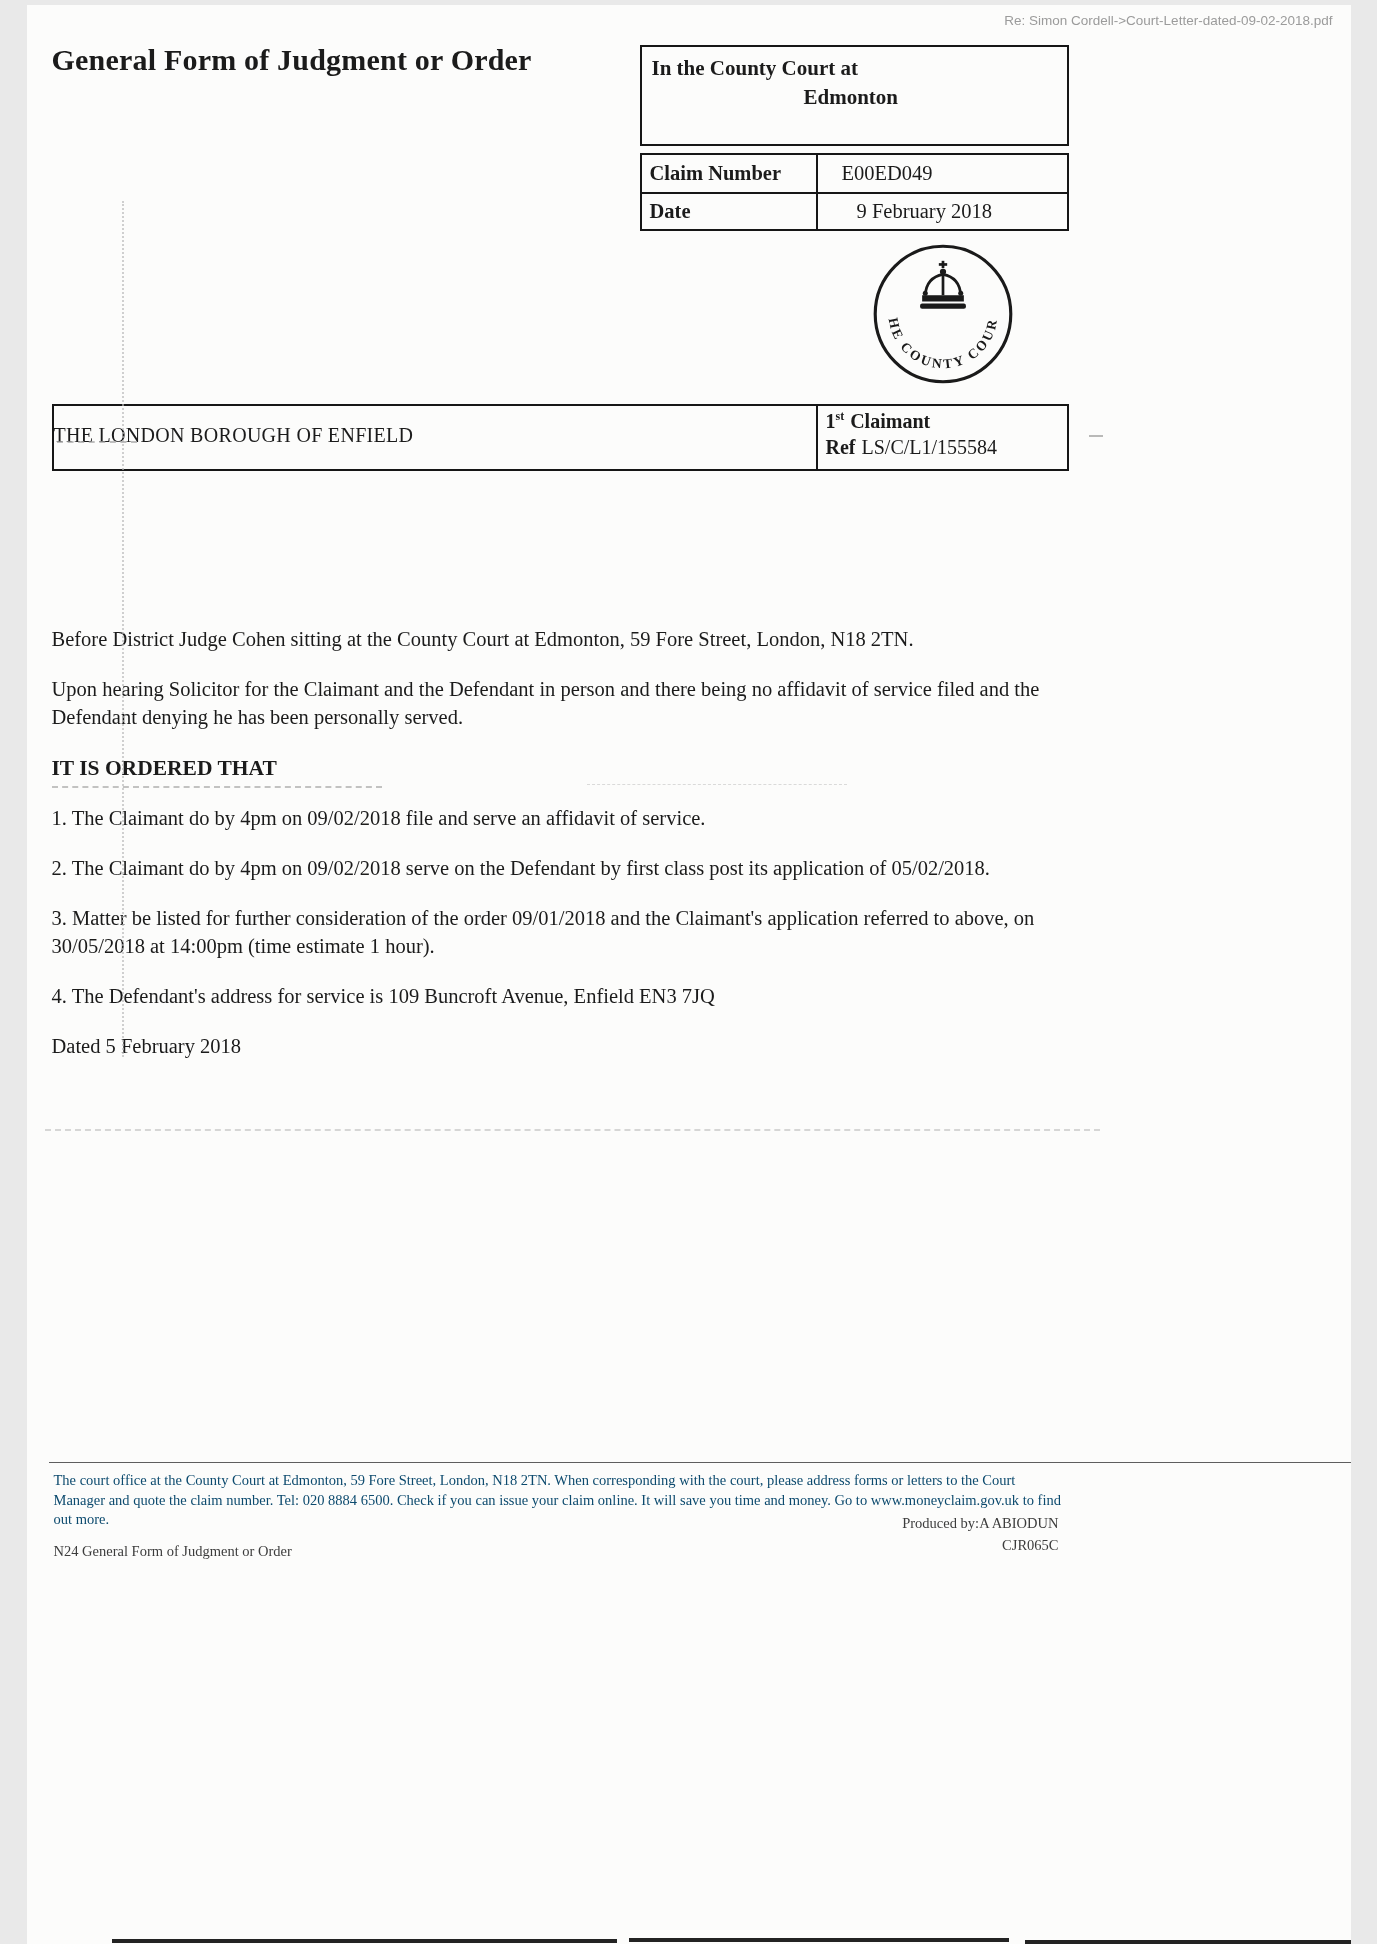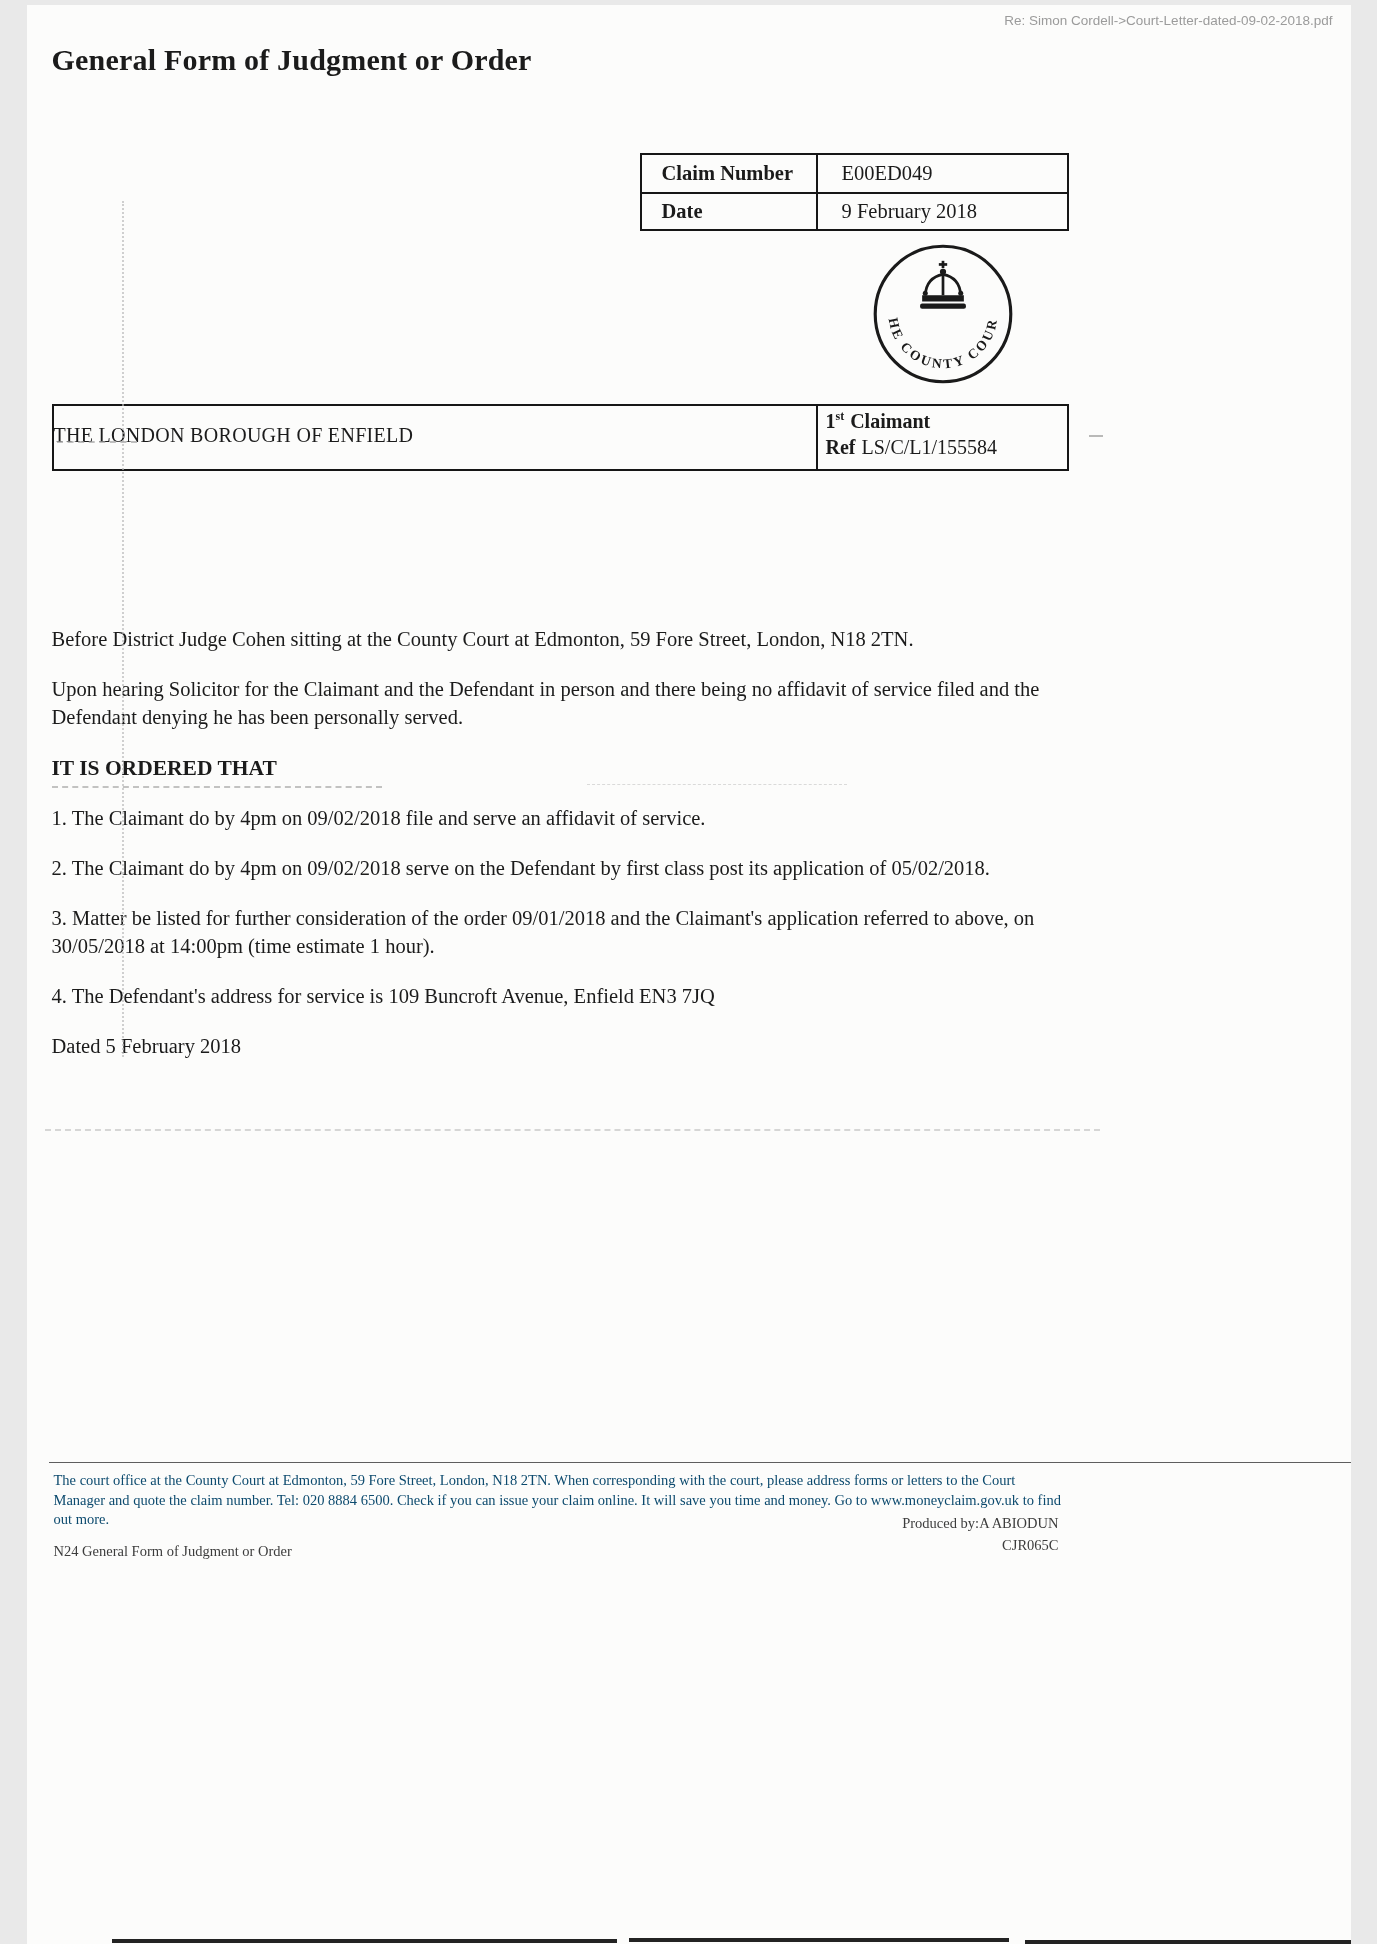--- a/index.html
+++ b/index.html
@@ -24,25 +24,25 @@
     position:absolute; left:613px; top:40px; width:429px; height:101px;
     border:2.5px solid #161616; padding:9px 10px;
     font-size:21px; font-weight:bold;
   }
   .court-name { margin-top:4px; padding-left:152px; }
   .claim-box {
     position:absolute; left:613px; top:148px; width:429px;
     border:2.5px solid #161616;
   }
   .claim-row { display:flex; height:37px; }
-  .claim-row + .claim-row { border-top:2.5px solid #161616; }
+  .claim-row + .claim-row { border-top:2.5px solid #161616;gap:15px; }
   .claim-label {
     width:176px; border-right:2.5px solid #161616;
     font-weight:bold; font-size:20.5px;
-    display:flex; align-items:center; padding:0 20px;
+    display:flex; align-items:center; padding:0 8px;
   }
   .claim-value {
     flex:1; font-size:20.5px;
     display:flex; align-items:center; padding:0 24px;
   }
   
   .seal { position:absolute; left:843px; top:236px; }
   .seal text { font-family:"Liberation Serif", serif; }
   
   .parties-table {
@@ -105,20 +105,24 @@
 </style>
 </head>
 <body>
 
 <div id="page">
 
   <div class="pdf-header">Re: Simon Cordell-&gt;Court-Letter-dated-09-02-2018.pdf</div>
 
   <h1 class="doc-title">General Form of Judgment or Order</h1>
 
+  <div class="court-header-box">
+    <div>In the County Court at</div>
+    <div class="court-name">Edmonton</div>
+  </div>
 
   <div class="claim-box">
     <div class="claim-row">
       <div class="claim-label">Claim Number</div>
       <div class="claim-value">E00ED049</div>
     </div>
     <div class="claim-row">
       <div class="claim-label">Date</div>
       <div class="claim-value">9 February 2018</div>
     </div>

